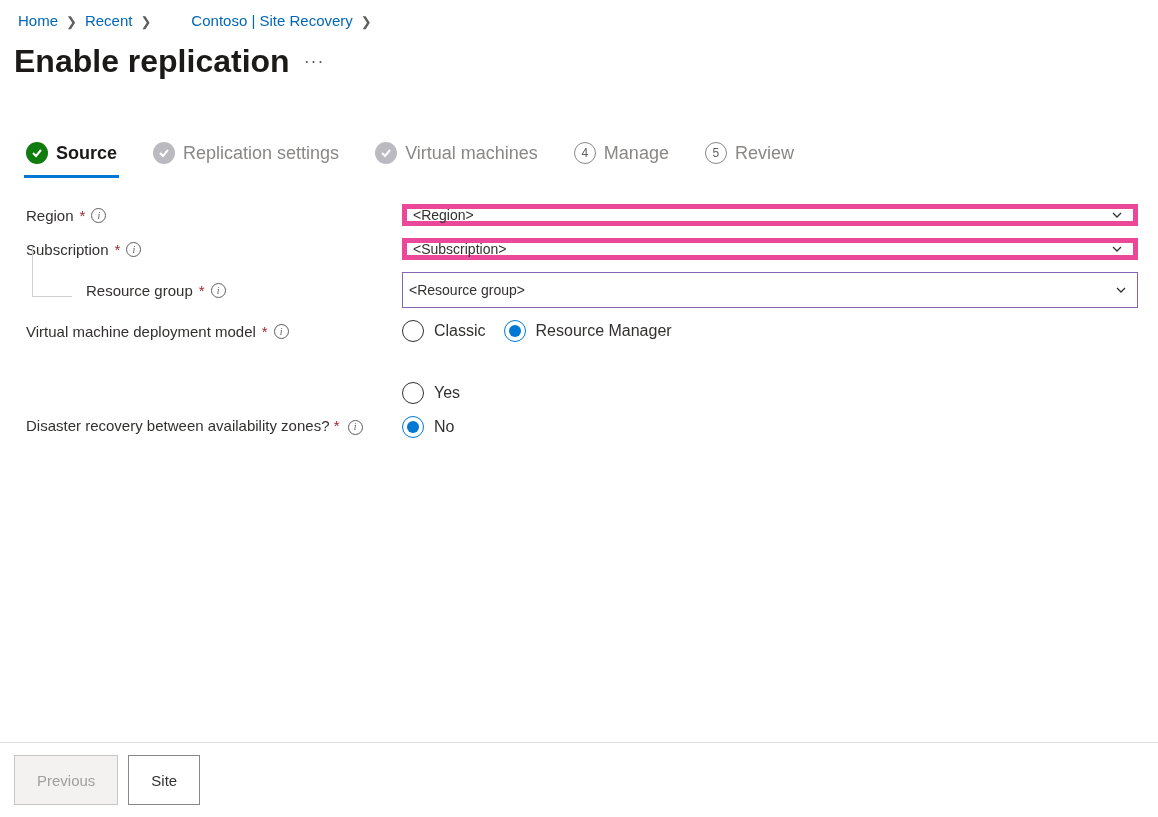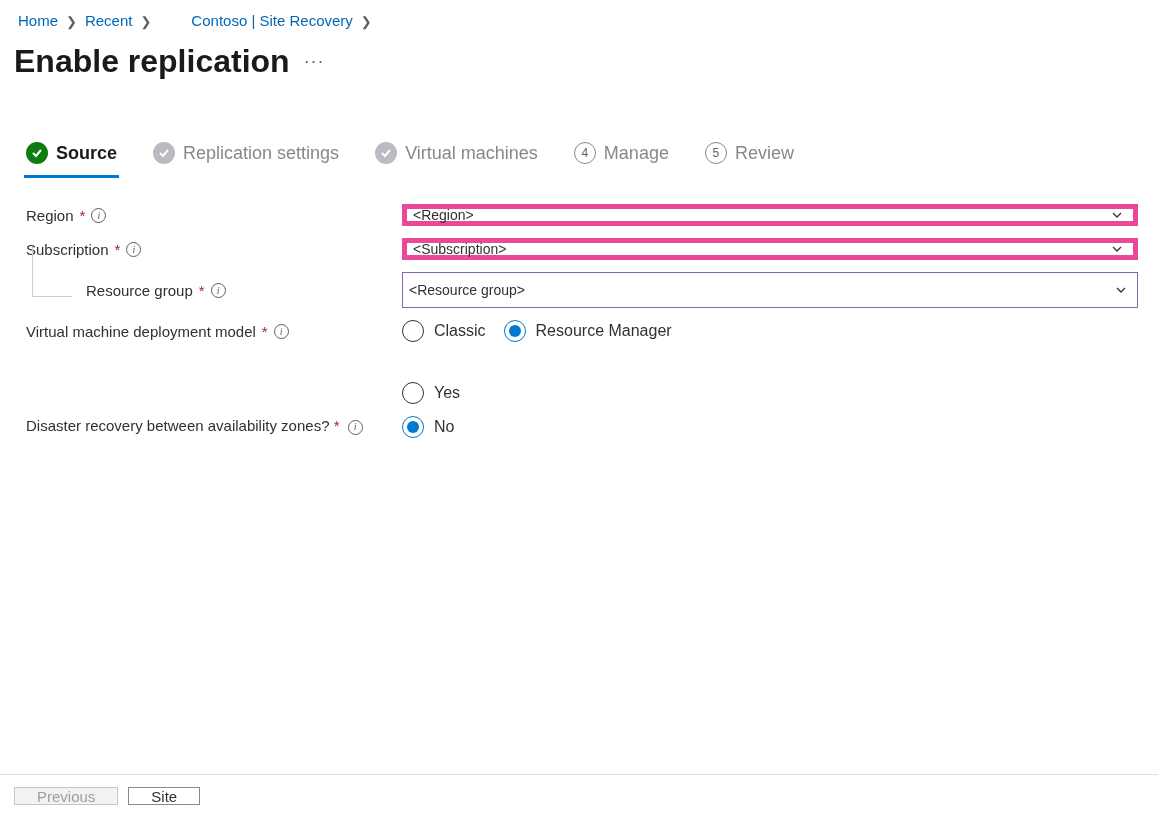--- a/index.html
+++ b/index.html
@@ -161,21 +161,21 @@
     .footer {
       position: absolute;
       left: 0; right: 0; bottom: 0;
       border-top: 1px solid #e1dfdd;
       padding: 12px 14px;
       display: flex;
       gap: 10px;
       background: #fff;
     }
     .btn {
-      height: 18px;
+      height: 50px;
       padding: 0 22px;
       border: 1px solid #8a8886;
       background: #fff;
       font-size: 15px;
       cursor: pointer;
       color: #323130;
     }
     .btn.disabled {
       background: #f3f2f1;
       color: #a19f9d;

